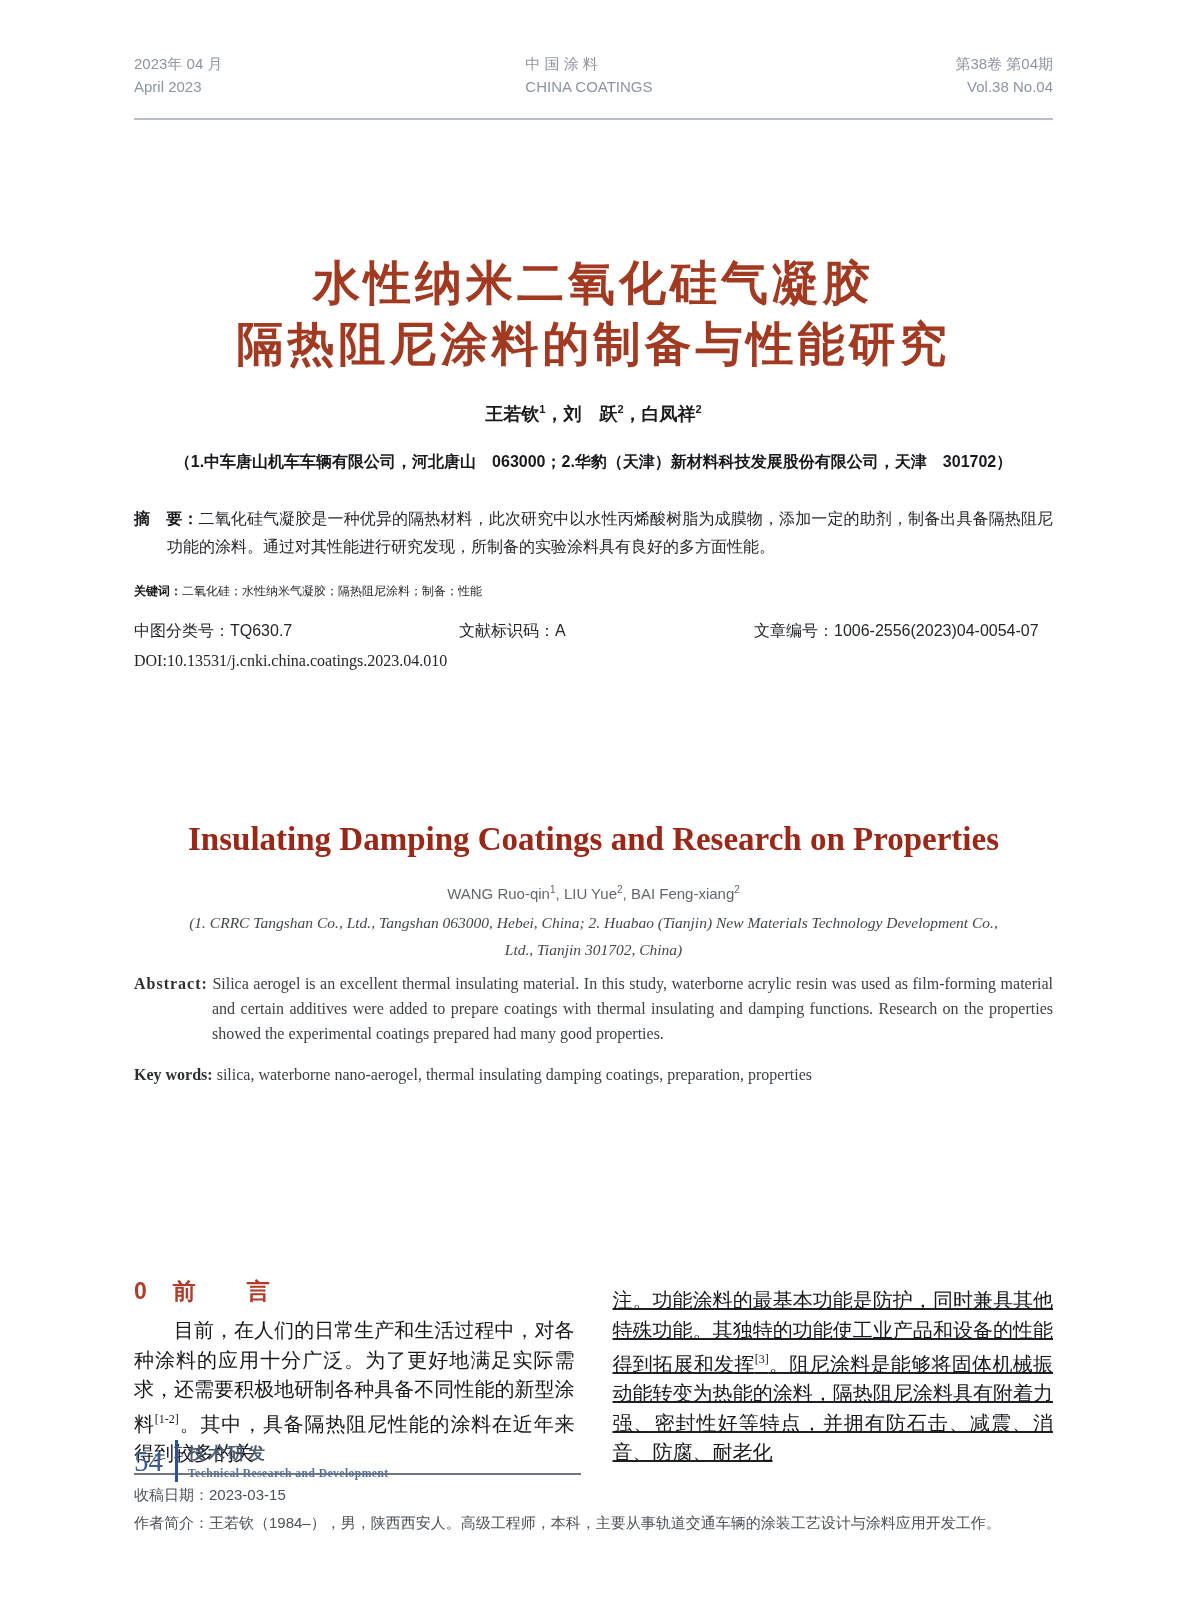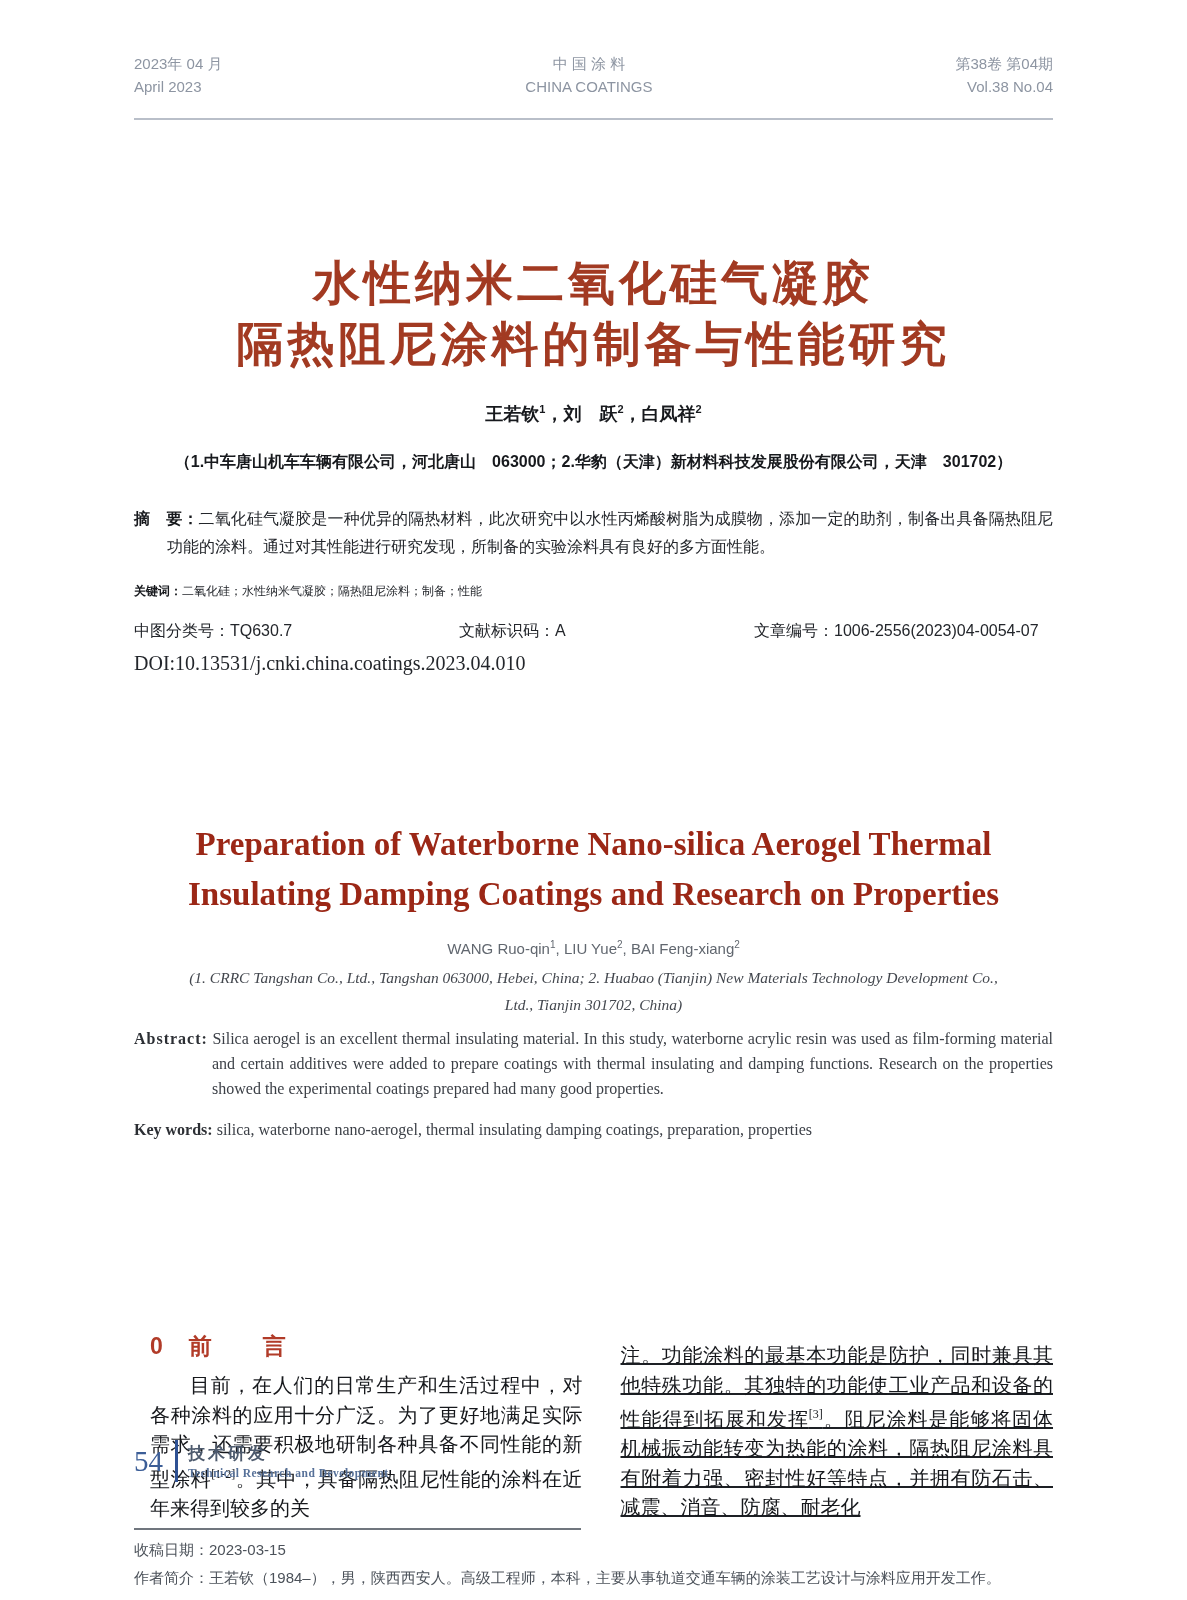--- a/index.html
+++ b/index.html
@@ -13,21 +13,21 @@
   }
   .content{margin:0 134px;width:919px;}
 
   
   .jheader{
     display:flex;justify-content:space-between;
     padding-top:52px;padding-bottom:20px;
     border-bottom:2px solid #b9bfc9;
     color:#8d95a2;font-size:15px;line-height:23px;
   }
-  .jheader .c{text-align:center;}
+  .jheader .c{text-align:left;}
   .jheader .r{text-align:right;}
 
   
   .title-cn{
     margin-top:132px;text-align:center;
     color:#a23a22;font-weight:bold;
     font-size:47px;line-height:61px;letter-spacing:4px;
   }
   .authors-cn{margin-top:28px;text-align:center;font-size:18px;font-weight:bold;color:#17191d;}
   .authors-cn sup{font-size:11px;font-weight:bold;}
@@ -39,21 +39,21 @@
     text-align:justify;
     padding-left:33px;text-indent:-33px;
   }
   .abs-cn .lbl,.kw-cn .lbl{font-weight:bold;color:#17191d;}
   .kw-cn{font-size:12px;line-height:28px;color:#23262b;}
 
   .meta-row{display:flex;margin-top:4px;font-size:16px;line-height:28px;color:#23262b;}
   .meta-row .m1{width:325px;}
   .meta-row .m2{width:295px;}
   .meta-row .m3{flex:1;}
-  .doi{margin-top:7px;font-family:"Liberation Serif","DejaVu Serif",serif;font-size:20px;color:#23262b;}
+  .doi{margin-top:7px;font-family:"Liberation Serif","DejaVu Serif",serif;font-size:16px;color:#23262b;}
 
   
   .title-en{
     margin-top:144px;text-align:center;
     font-family:"Liberation Serif","DejaVu Serif",serif;
     color:#9b2716;font-weight:bold;
     font-size:33px;line-height:50px;
   }
   .authors-en{margin-top:20px;text-align:center;font-size:15px;color:#61676f;}
   .authors-en sup{font-size:10px;}
@@ -70,21 +70,21 @@
   }
   .abs-en .lbl{font-weight:bold;letter-spacing:1px;color:#2c2f34;}
   .kw-en{
     font-family:"Liberation Serif","DejaVu Serif",serif;
     font-size:16px;line-height:25px;color:#3b3f46;
     padding-left:78px;text-indent:-78px;
   }
   .kw-en .lbl{font-weight:bold;color:#2c2f34;text-align:right;}
 
   
-  .columns{margin-top:188px;display:flex;gap:38px;margin-left:16px;}
+  .columns{margin-top:188px;display:flex;gap:38px;}
   .col{width:50%;}
   .sec-head{
     color:#b13b28;font-weight:bold;font-size:23px;line-height:32px;
     margin:0 0 9px 0;
   }
   .sec-head .no{margin-right:26px;}
   .sec-head .t{letter-spacing:14px;}
   p.body{
     margin:0;font-family:"Liberation Serif","DejaVu Serif",serif;
     font-size:20px;line-height:29.5px;color:#16181c;text-align:justify;
@@ -144,21 +144,20 @@
     <p class="kw-cn"><span class="lbl">关键词：</span><span>二氧化硅；水性纳米气凝胶；隔热阻尼涂料；制备；性能</span></p>
 
     <div class="meta-row">
       <div class="m1">中图分类号：TQ630.7</div>
       <div class="m2">文献标识码：A</div>
       <div class="m3">文章编号：1006-2556(2023)04-0054-07</div>
     </div>
     <div class="doi">DOI:10.13531/j.cnki.china.coatings.2023.04.010</div>
 
     <div class="title-en">
-      <div>Preparation of Waterborne Nano-silica Aerogel Thermal</div>
       <div>Insulating Damping Coatings and Research on Properties</div>
     </div>
 
     <div class="authors-en"><span><span>WANG Ruo-qin</span><sup>1</sup><span>, </span></span><span><span>LIU Yue</span><sup>2</sup><span>, </span></span><span><span>BAI Feng-xiang</span><sup>2</sup><span></span></span></div>
 
     <div class="affil-en">
       <div>(1. CRRC Tangshan Co., Ltd., Tangshan 063000, Hebei, China; 2. Huabao (Tianjin) New Materials Technology Development Co.,</div>
       <div>Ltd., Tianjin 301702, China)</div>
     </div>
 

